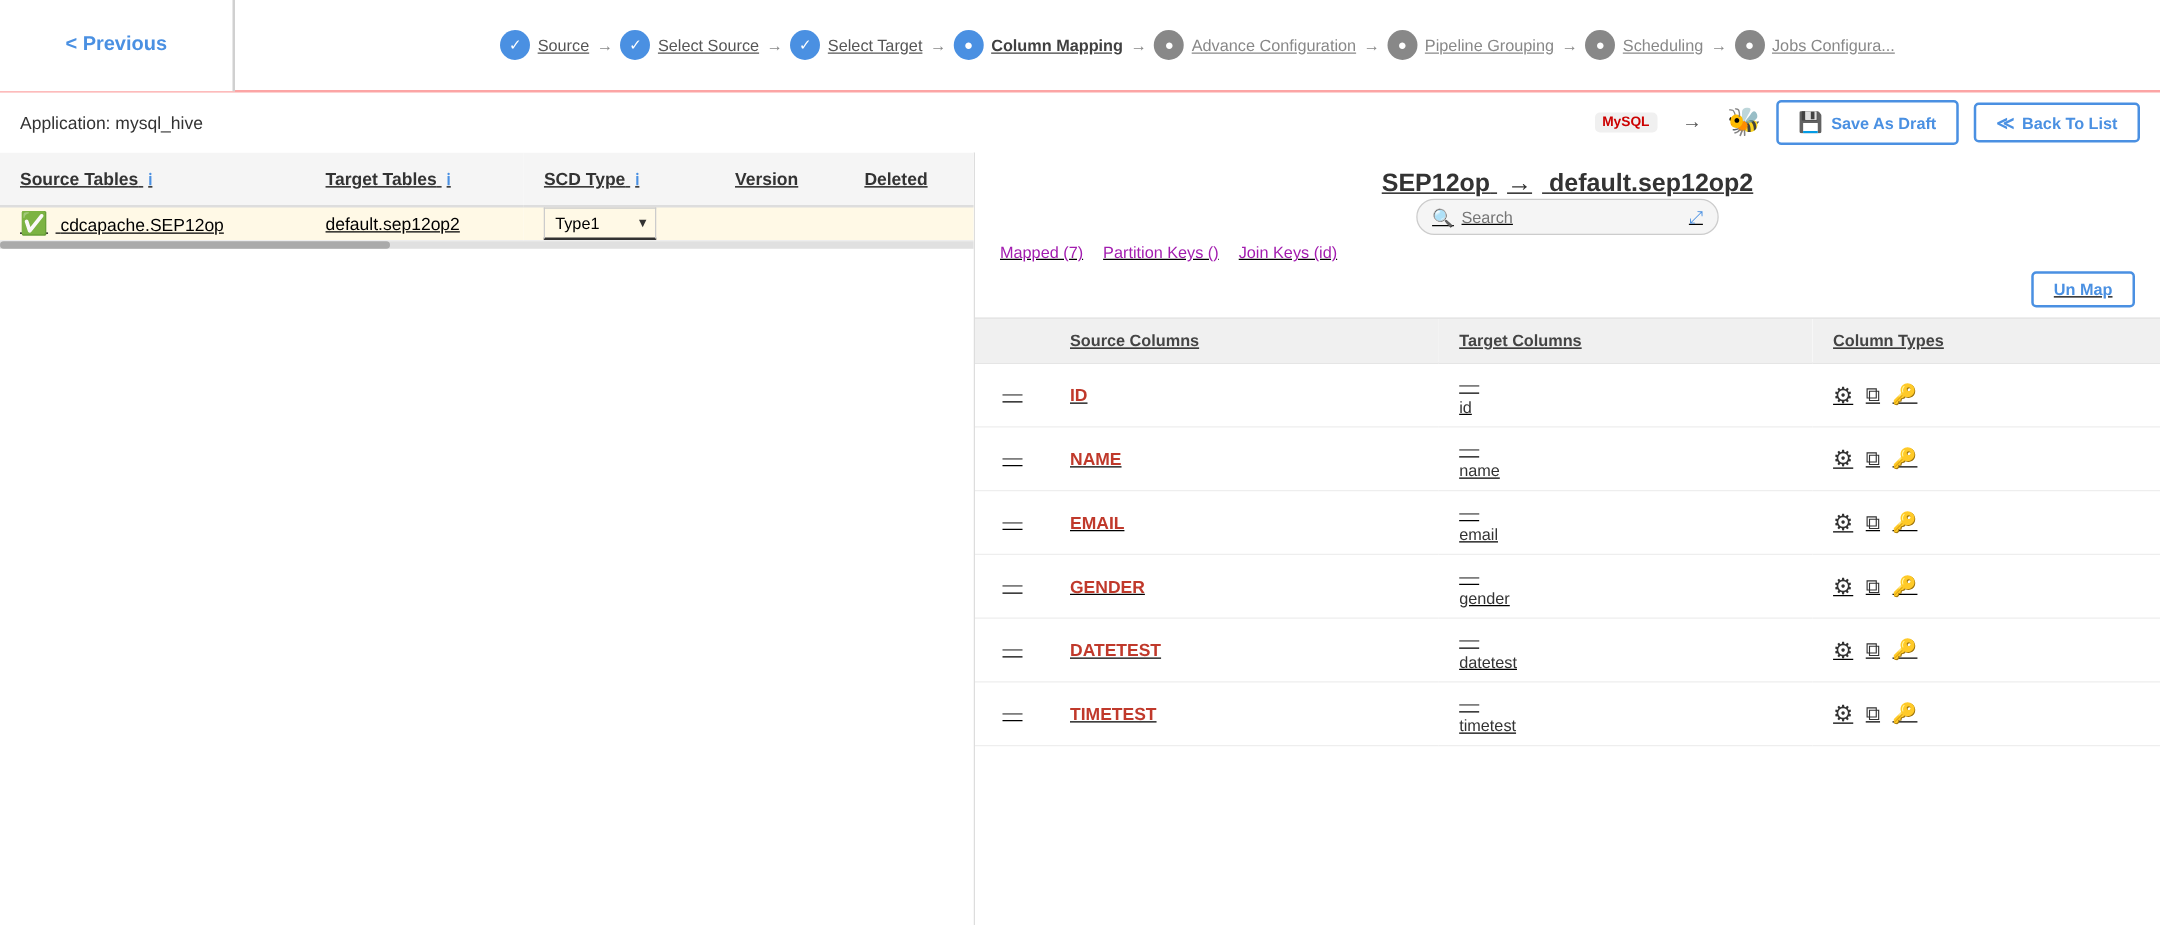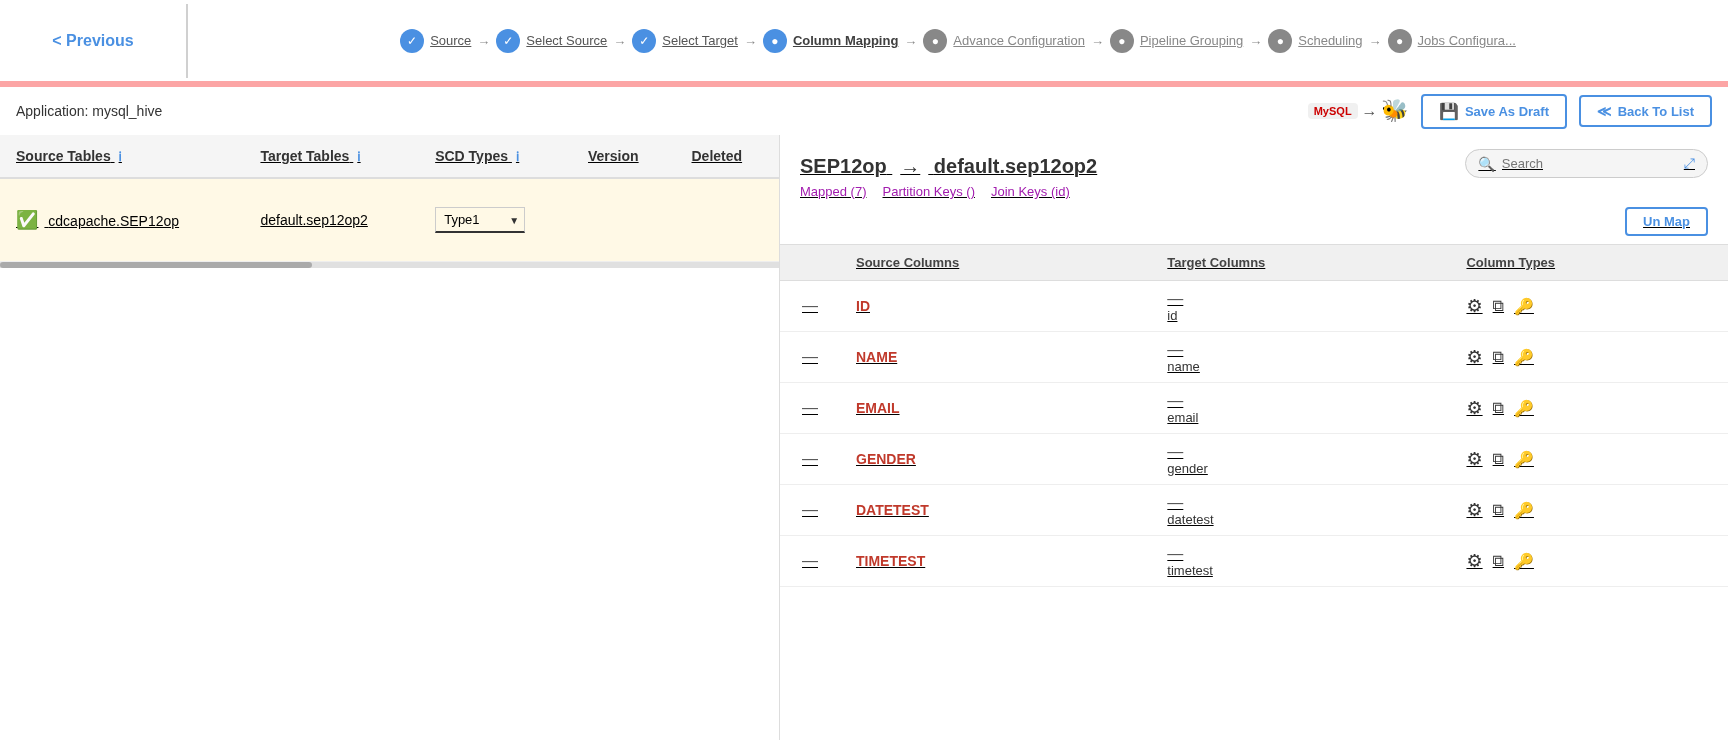--- a/index.html
+++ b/index.html
@@ -2,22 +2,22 @@
 <html><head>
   <meta charset="utf-8">
   <style>
     * { box-sizing: border-box; margin: 0; padding: 0; font-family: Arial, sans-serif; }
     body { background: #fff; width: 1728px; height: 740px; overflow: hidden; font-size: 14px; }
 
     
     .top-nav {
       display: flex;
       align-items: center;
-      height: 87px;
-      border-bottom: 6px solid #fca5a5;
+      height: 74px;
+      border-bottom: 2px solid #fca5a5;
       padding: 0 0;
       background: #fff;
       position: relative;
     }
     .btn-prev {
       display: flex; align-items: center; justify-content: center;
       width: 188px; height: 74px;
       border: 2px solid #4a90e2; border-left: none; border-top: none; border-bottom: none;
       background: #fff; color: #4a90e2; font-size: 16px; font-weight: bold;
       cursor: pointer; flex-shrink: 0;
@@ -60,21 +60,21 @@
     .step-arrow { color: #888; margin: 0 6px; font-size: 13px; }
 
     
     .app-bar {
       display: flex; align-items: center; justify-content: space-between;
       padding: 8px 16px;
       height: 48px;
     }
     .app-name { font-size: 14px; color: #333; }
     .app-bar-right { display: flex; align-items: center; gap: 12px; }
-    .db-icons { display: flex; align-items: center; gap: 4px; }
+    .db-icons { display: flex; align-items: center; gap: 20px; }
     .db-icon-mysql {
       background: #f0f0f0; border-radius: 4px; padding: 2px 6px;
       font-size: 11px; color: #c00; font-weight: bold;
     }
     .arrow-between { font-size: 16px; color: #555; }
     .btn-save-draft {
       display: flex; align-items: center; gap: 6px;
       padding: 6px 16px; border: 2px solid #4a90e2; border-radius: 4px;
       background: #fff; color: #4a90e2; font-size: 13px; font-weight: bold; cursor: pointer;
     }
@@ -106,21 +106,21 @@
     .left-table th {
       background: #f5f5f5;
       border-bottom: 2px solid #ddd;
       padding: 12px 16px;
       text-align: left;
       font-size: 14px;
       color: #333;
       white-space: nowrap;
     }
     .left-table td {
-      padding: 28px 16px;
+      padding: 0 16px;
       border-bottom: 1px solid #eee;
       font-size: 14px;
     }
     .row-highlighted td {
       background: #fff9e6;
     }
     .th-info { color: #4a90e2; margin-left: 4px; font-size: 13px; }
     .check-icon { color: #4caf50; font-size: 18px; margin-right: 6px; }
     .scd-select {
       border: 1px solid #ccc; border-bottom: 2px solid #333;
@@ -142,21 +142,21 @@
     
     .right-panel {
       flex: 1;
       padding: 0;
       overflow: hidden;
       display: flex;
       flex-direction: column;
     }
     .right-header {
       padding: 14px 20px 0 20px;
-      display: flex; align-items: flex-end; justify-content: space-between;
+      display: flex; align-items: center; justify-content: space-between; flex-direction: column;
     }
     .mapping-title { font-size: 20px; font-weight: bold; color: #333; }
     .mapping-arrow { color: #333; margin: 0 8px; }
     .search-box {
       display: flex; align-items: center;
       border: 1px solid #ccc; border-radius: 20px;
       padding: 5px 12px; gap: 6px;
       background: #f5f5f5; min-width: 220px;
     }
     .search-icon { color: #888; font-size: 14px; }
@@ -283,21 +283,21 @@
         <tr>
           <th>
             <span>Source Tables</span>
             <span class="th-info">ℹ</span>
           </th>
           <th>
             <span>Target Tables</span>
             <span class="th-info">ℹ</span>
           </th>
           <th>
-            <span>SCD Types</span>
+            <span>SCD Type</span>
             <span class="th-info">ℹ</span>
           </th>
           <th>
             <span>Version</span>
           </th>
           <th>
             <span>Deleted</span>
           </th>
         </tr>
       </thead>

